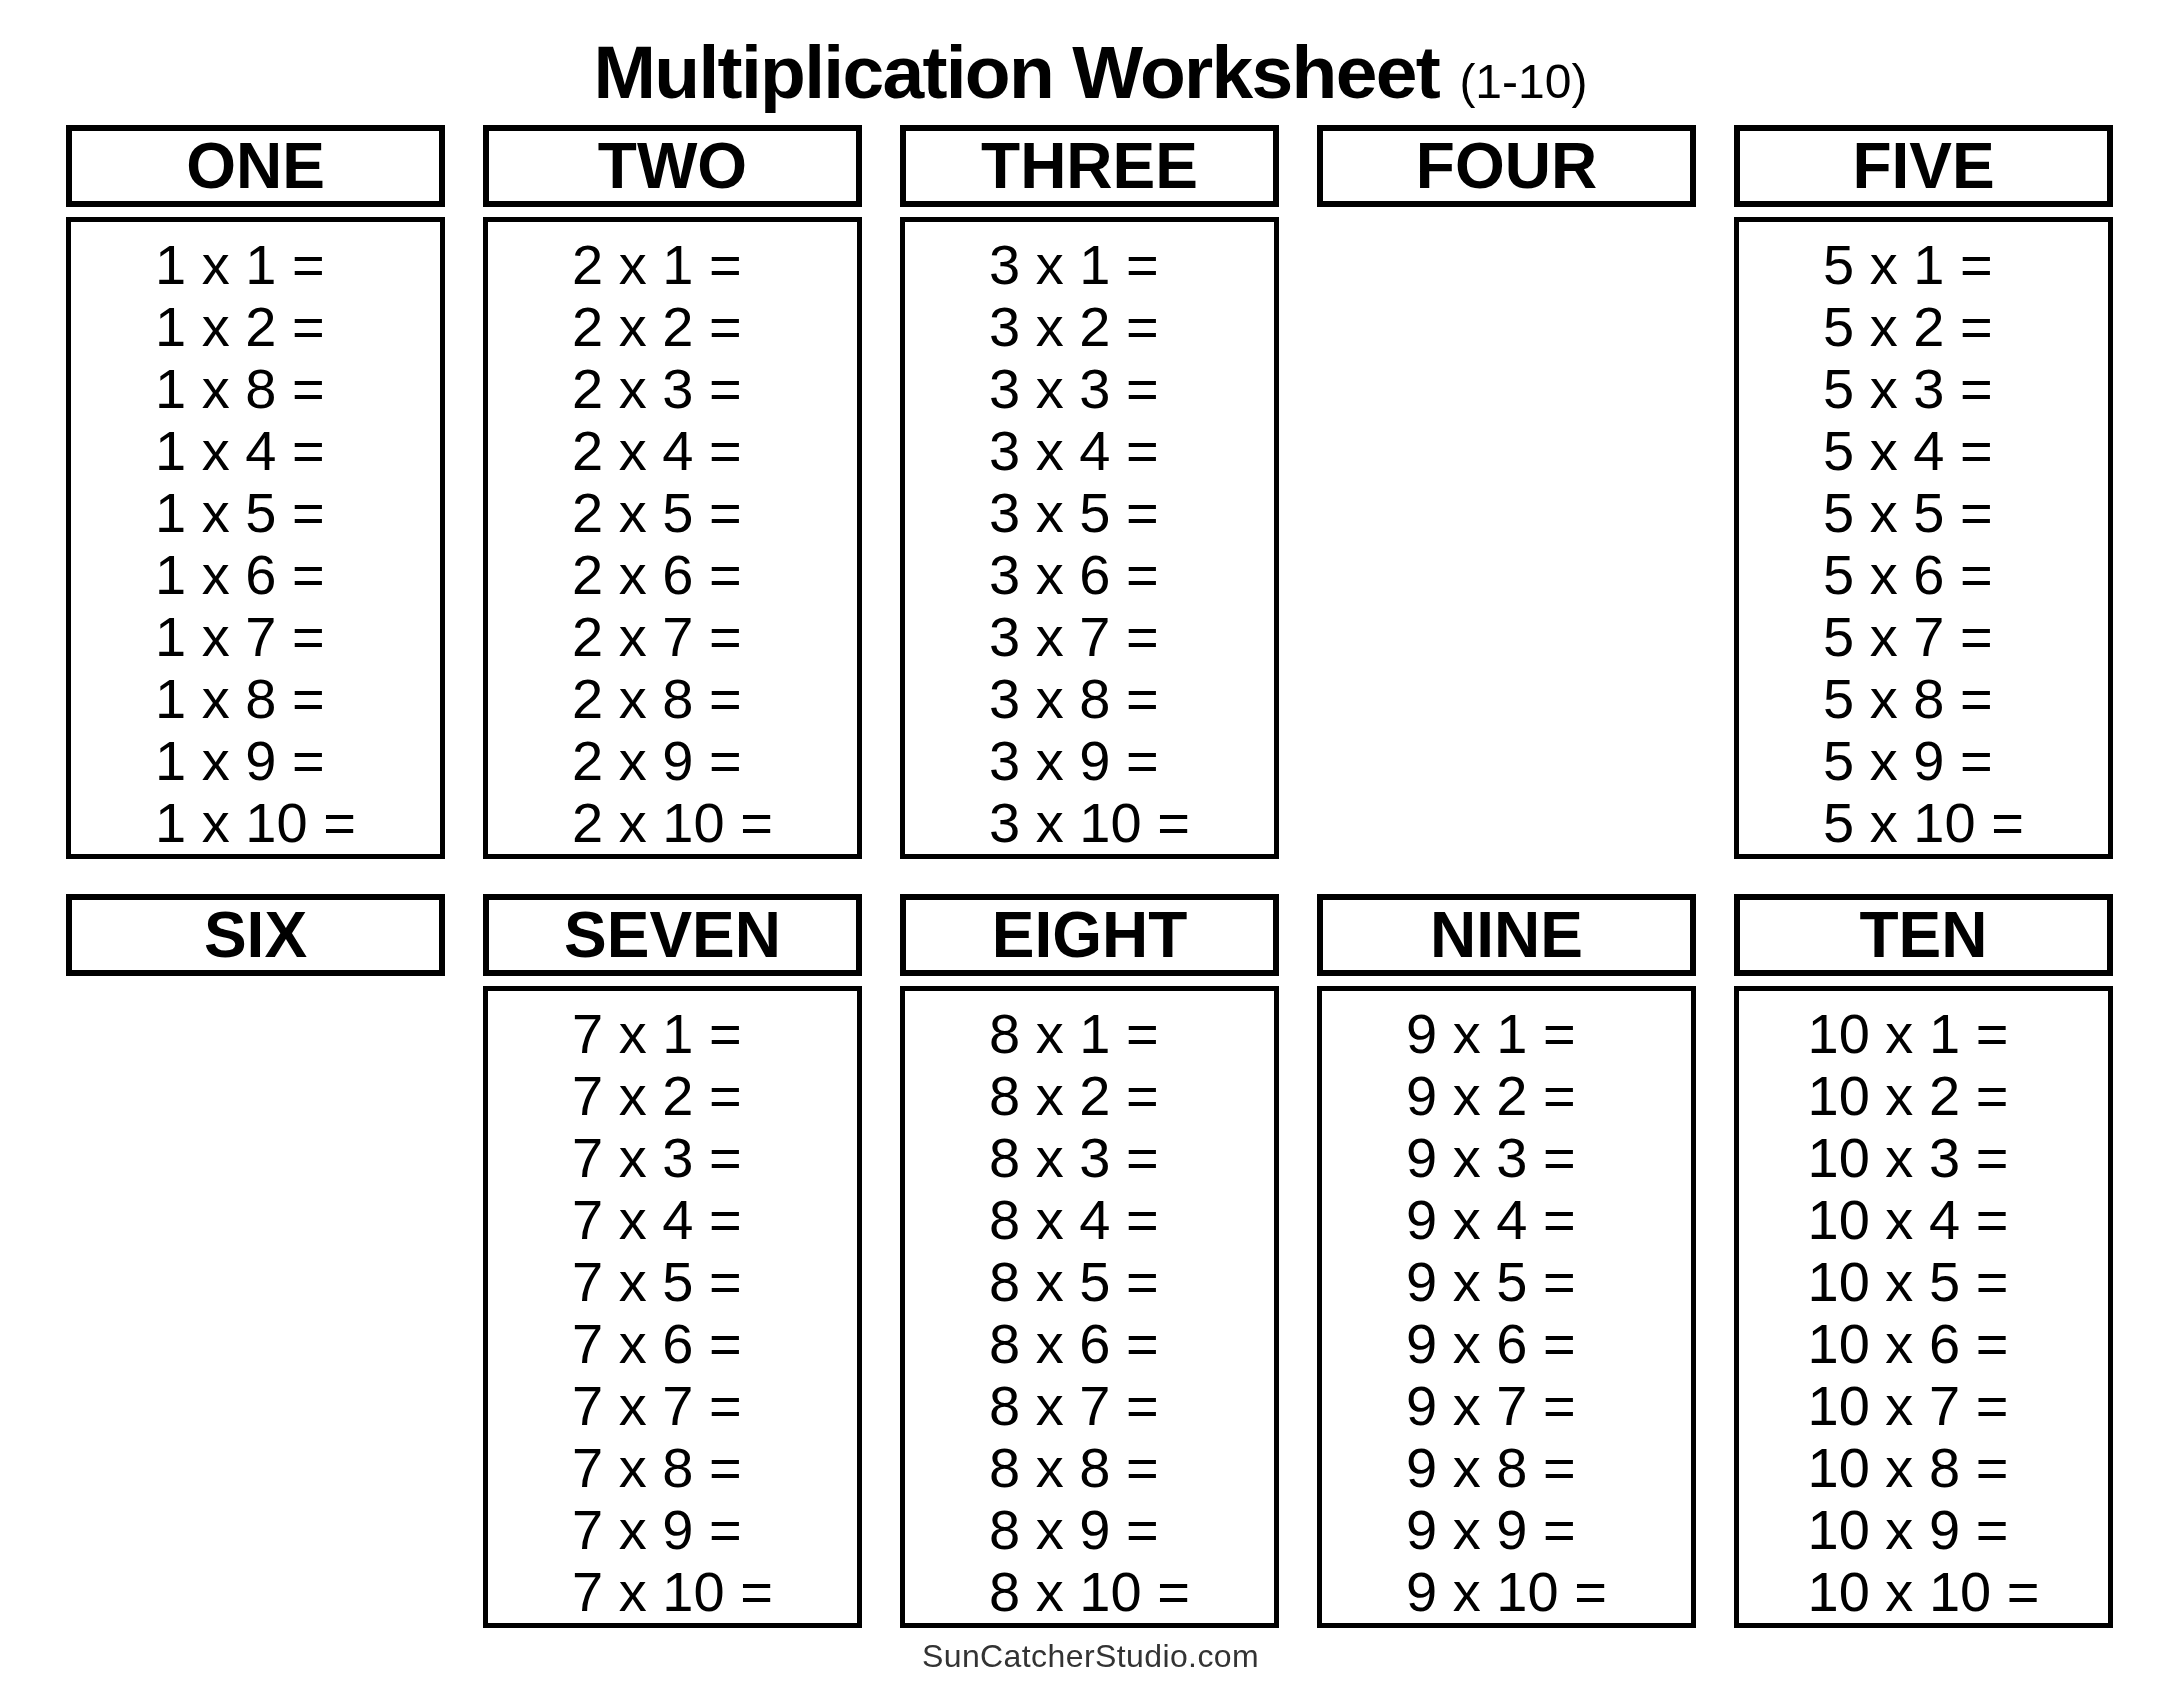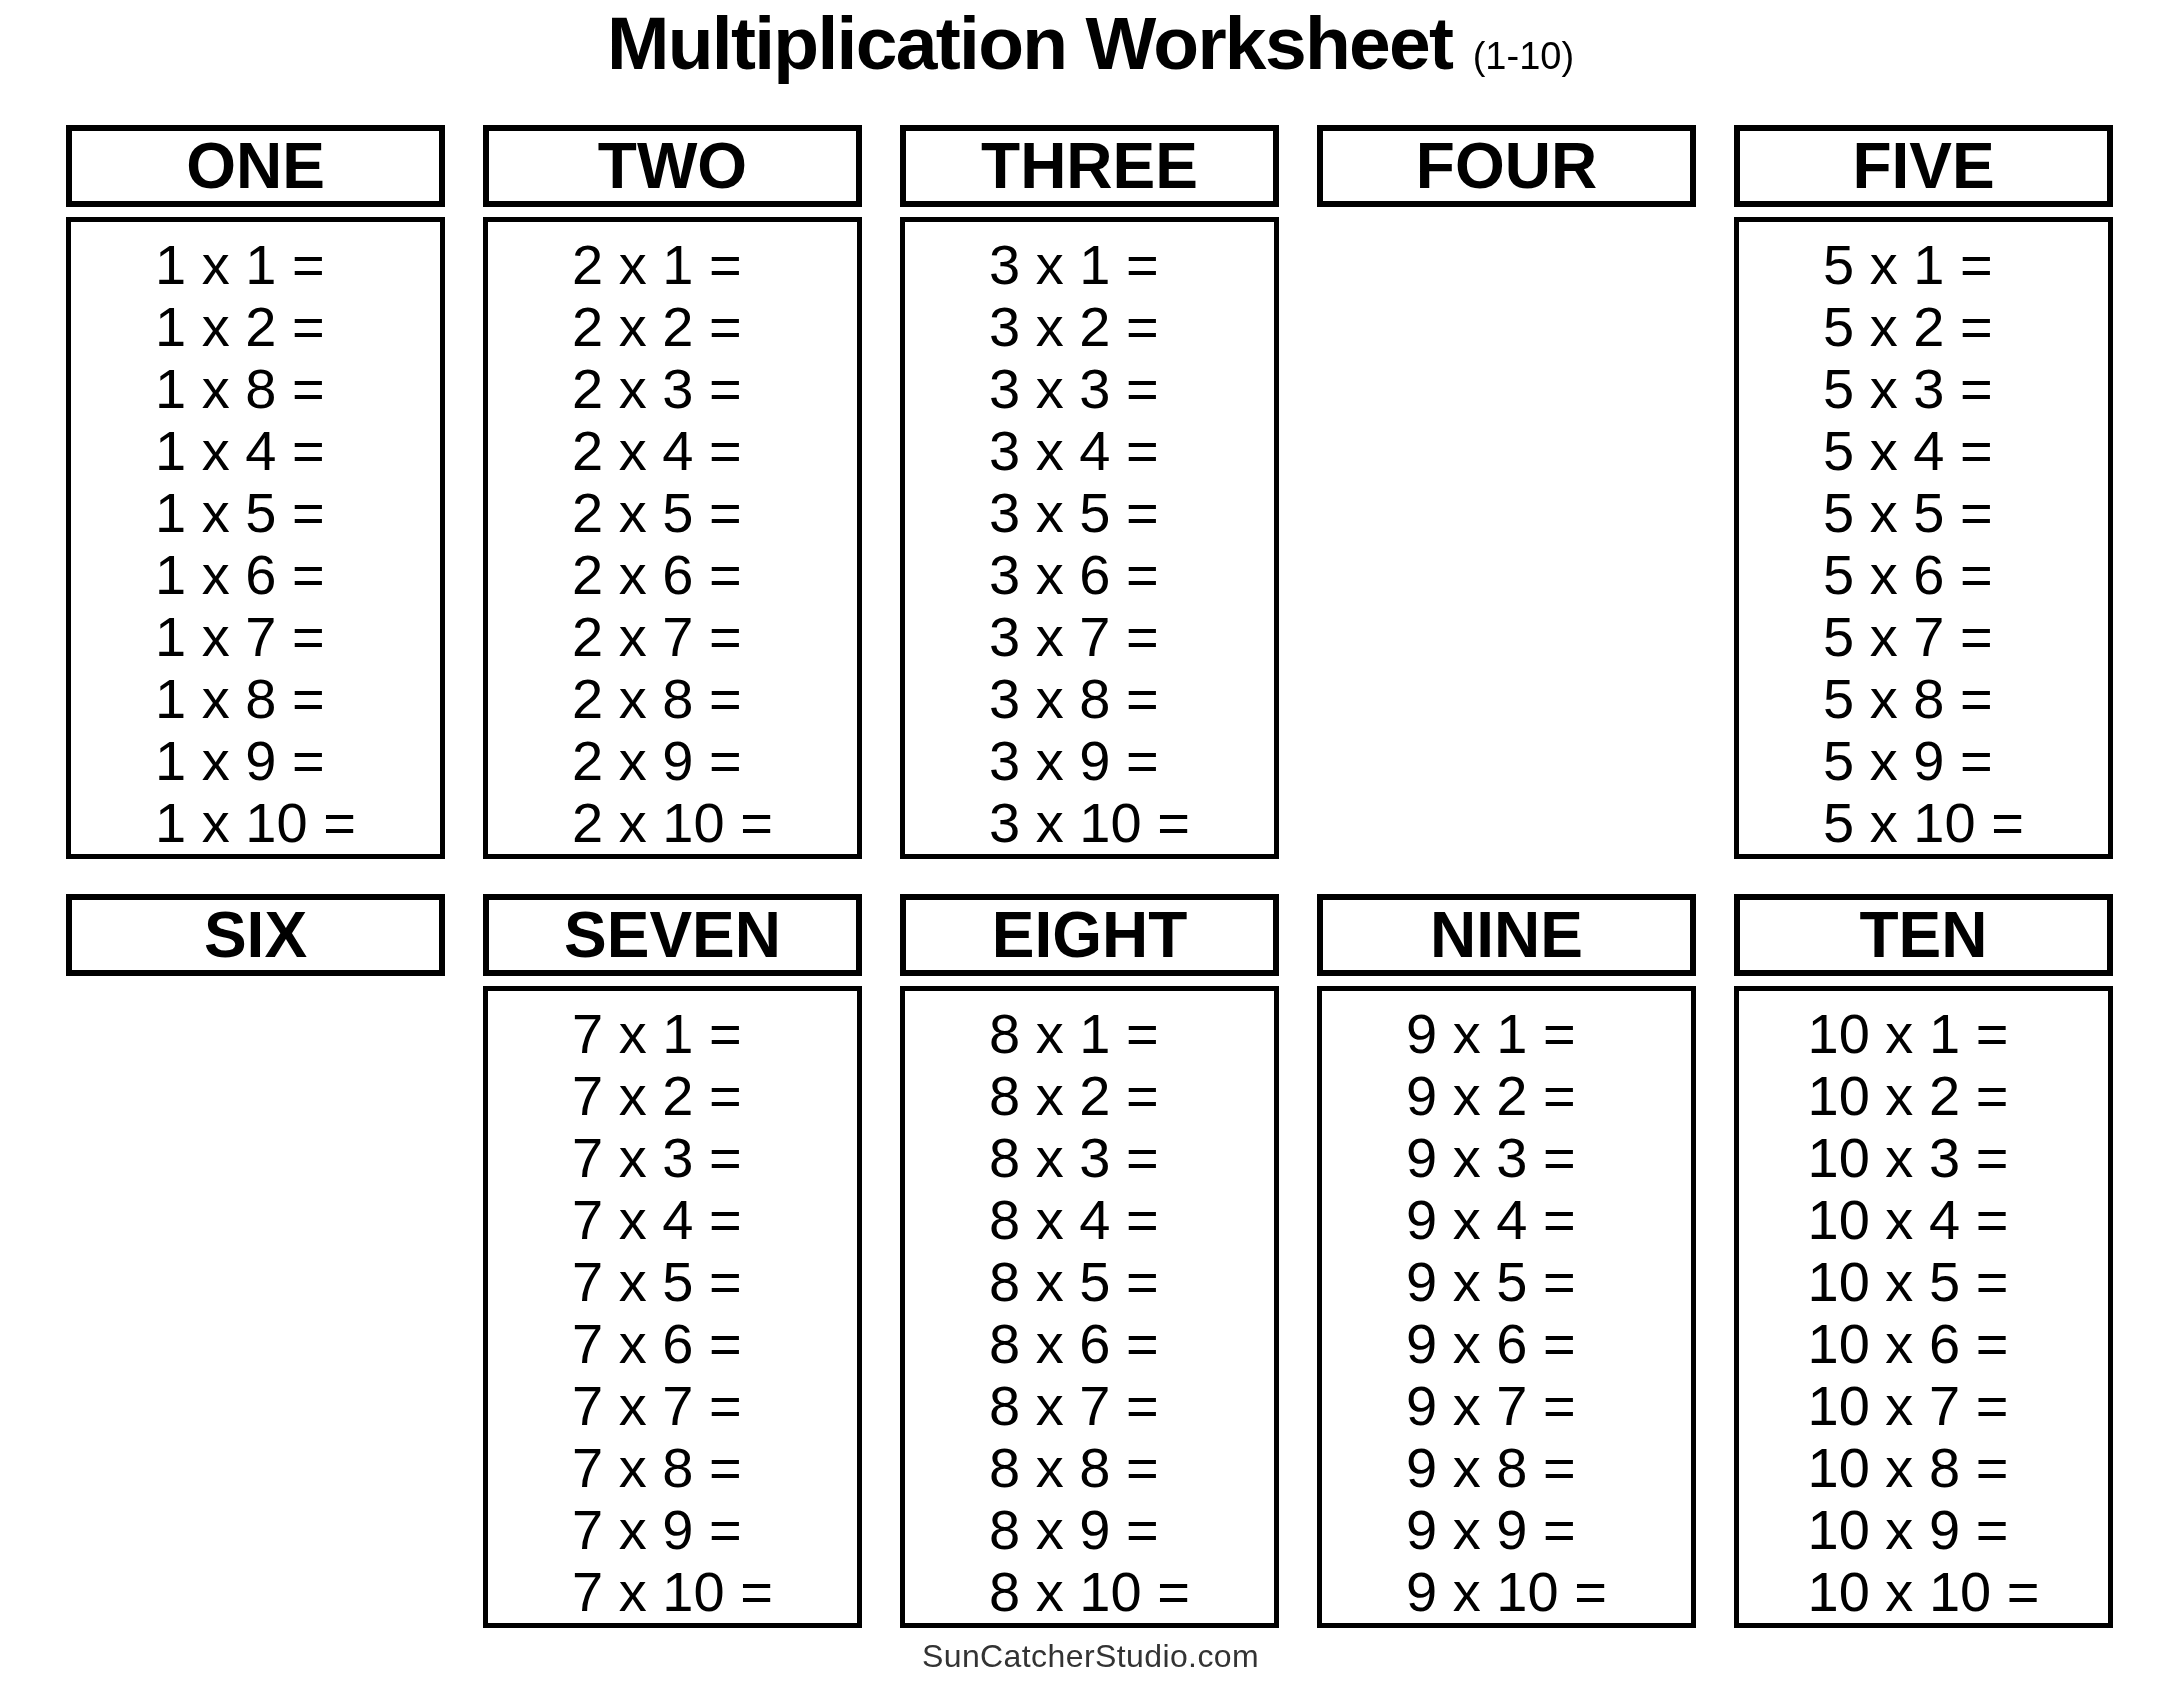--- a/index.html
+++ b/index.html
@@ -13,26 +13,27 @@
     background:var(--paper);
     font-family:"Liberation Sans","DejaVu Sans",sans-serif;
     color:var(--ink);
   }
   .page{position:relative;width:2181px;height:1685px;background:var(--paper);}
 
   
   .title-bar{
     position:absolute;top:0;left:0;right:0;height:99px;
     display:flex;align-items:baseline;justify-content:center;
+    padding-top:29px;
   }
   .title-main{
     font-size:75px;font-weight:bold;letter-spacing:-1.7px;color:var(--ink);
   }
   .title-suffix{
-    font-size:38px;font-weight:normal;margin-left:20.4px;color:var(--ink);
+    font-size:48px;font-weight:normal;margin-left:20.4px;color:var(--ink);
   }
 
   
   .grid{
     position:absolute;left:66px;top:125px;width:2047px;
     display:grid;
     grid-template-columns:repeat(5,1fr);
     grid-template-rows:repeat(2,731px);
     column-gap:36px;row-gap:49px;gap:38px;
   }

